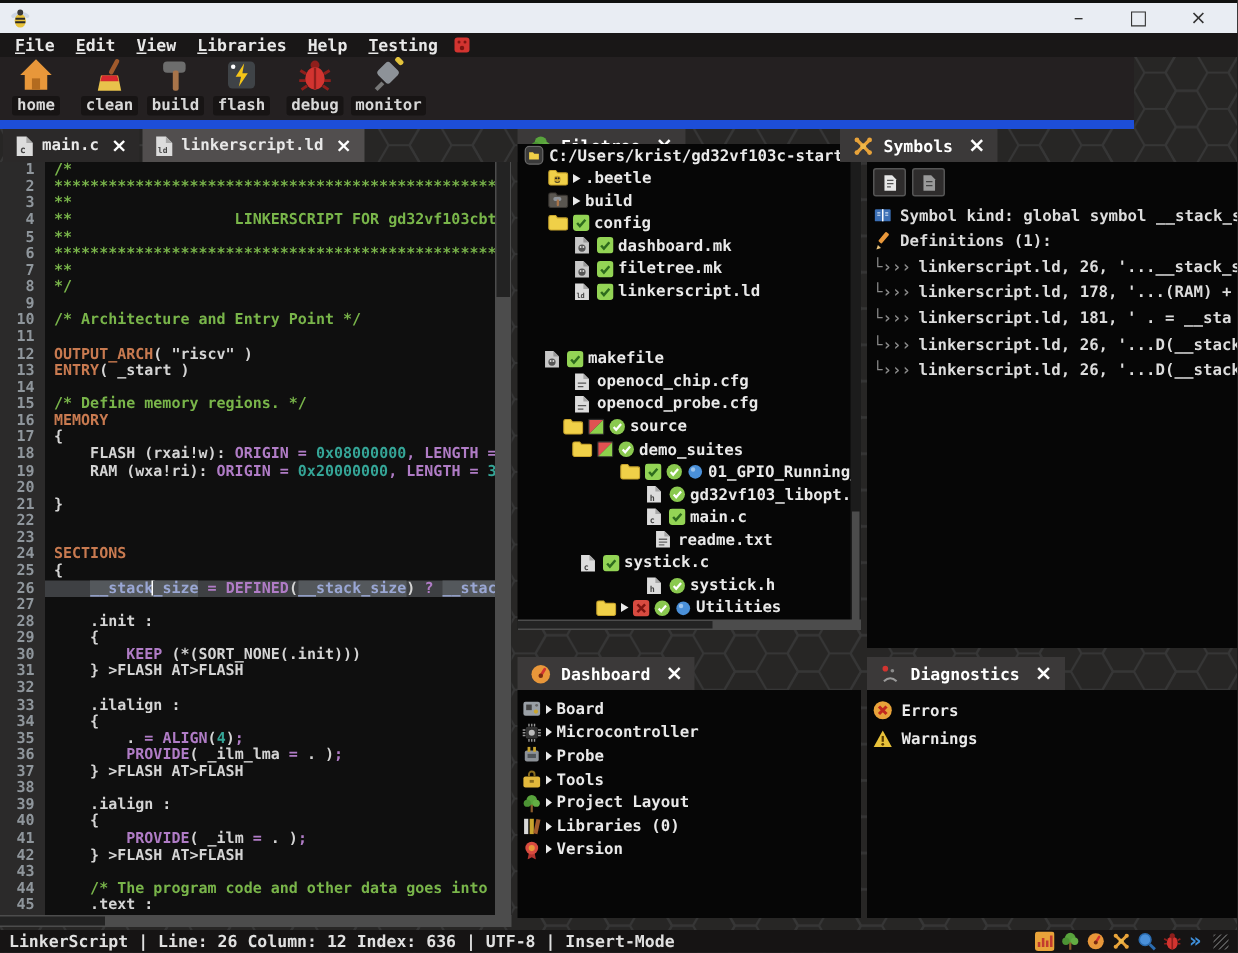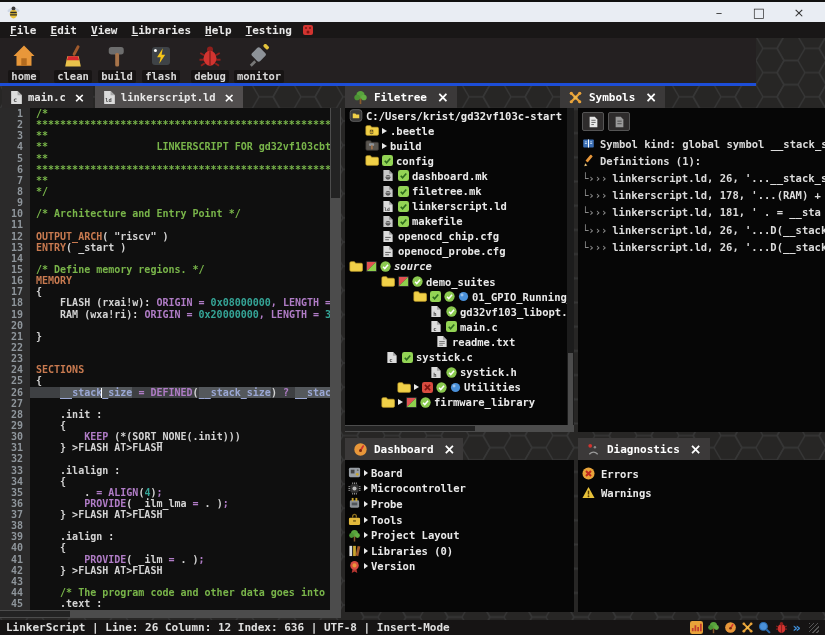--- a/index.html
+++ b/index.html
@@ -24,21 +24,21 @@
 
   
   #menubar{left:0;top:22px;width:825px;height:16px;background:#191717;z-index:5;
     display:flex;align-items:center;gap:2px;padding:0 4px;box-sizing:border-box;}
   .menu-item{color:#e8e8e8;font:700 11px "DejaVu Sans Mono",monospace;padding:0 6px;}
   .menu-item u{text-decoration:underline;}
   #menubar .icon{width:12px;height:12px;margin-left:2px;}
 
   
   #toolbar{left:0;top:38px;width:756px;height:48px;background:#242021;z-index:5;
-    display:flex;align-items:flex-end;padding:0 2px;box-sizing:border-box;border-bottom:3px solid #1d4ed8;}
+    display:flex;align-items:flex-start;padding:0 2px;box-sizing:border-box;border-bottom:6px solid #1d4ed8;}
   .tool-btn{width:44px;display:flex;flex-direction:column;align-items:center;justify-content:center;gap:2px;}
   .tool-btn .icon{width:24px;height:24px;}
   .tool-label{font:700 10.5px "DejaVu Sans Mono",monospace;color:#d8d8d8;background:#171414;
     padding:0 3px;border-radius:2px;line-height:13px;}
   .tool-sep{width:1px;background:#3a3737;margin:2px 2px;}
 
   
   #tabstrip{left:0;top:86px;width:341px;height:22px;z-index:4;display:flex;align-items:flex-end;}
   .tab{height:22px;display:inline-flex;align-items:center;gap:5px;padding:0 8px;
     background:#2b2929;color:#e8e8e8;font:700 10.5px "DejaVu Sans Mono",monospace;
@@ -67,21 +67,21 @@
 
   
   .panel-header{height:22px;z-index:4;display:flex;align-items:flex-end;}
   .panel-tab{height:22px;display:inline-flex;align-items:center;gap:6px;padding:0 8px;
     background:#3b3939;color:#fff;font:700 11px "DejaVu Sans Mono",monospace;}
   .panel-tab .icon{width:15px;height:15px;}
   .panel-tab .close{color:#fff;font-size:14px;font-weight:700;margin-left:4px;font-family:"DejaVu Sans",sans-serif;}
   .panel-body{background:#060606;z-index:4;overflow:hidden;}
 
   
-  #filetree-body{left:345px;top:108px;width:229px;height:324px;}
+  #filetree-body{left:345px;top:96px;width:229px;height:324px;}
   .tree-row{height:15.1px;display:flex;align-items:center;gap:3px;color:#e9e9e9;
     font:700 10.5px "DejaVu Sans Mono",monospace;white-space:nowrap;}
   .tree-row .ficon{width:14px;height:13px;flex:none;}
   .badge{width:11px;height:11px;flex:none;}
   .tri-r{width:0;height:0;border-left:5px solid #e9e9e9;border-top:3.5px solid transparent;
     border-bottom:3.5px solid transparent;display:inline-block;flex:none;}
   #ft-vscroll{position:absolute;right:0;top:0;width:7px;height:324px;background:#1c1c1c;}
   #ft-vthumb{position:absolute;left:1px;bottom:4px;width:5px;height:75px;background:#4c4c4c;}
   #ft-hscroll{position:absolute;left:0;bottom:0;width:229px;height:7px;background:#4c4c4c;}
   #ft-hthumb{position:absolute;left:0;top:1px;width:130px;height:5px;background:#232323;}
@@ -476,21 +476,21 @@
             </svg>
           </span>
           <span class="icon badge">
             <svg viewBox="0 0 12 12">
               <rect width="12" height="12" rx="2.5" fill="#93d455"></rect>
               <path d="M3 6.2 L5 8.4 L9 3.8" stroke="#2e6b1e" stroke-width="1.8" fill="none"></path>
             </svg>
           </span>
           <span>linkerscript.ld</span>
         </div>
-        <div class="tree-row" style="padding-left: 36px;">
+        <div class="tree-row" style="padding-left: 16px; margin-top: 30px;">
           <span class="icon ficon">
             <svg viewBox="0 0 12 14">
               <path d="M1 1 h6 l4 4 v8 h-10 Z" fill="#c8c8c8"></path>
               <path d="M7 1 l4 4 h-4 Z" fill="#989898"></path>
               <circle cx="6" cy="9" r="2.6" fill="#555"></circle>
               <circle cx="5" cy="8.3" r="0.7" fill="#ddd"></circle>
               <circle cx="7" cy="8.3" r="0.7" fill="#ddd"></circle>
             </svg>
           </span>
           <span class="icon badge">
@@ -514,21 +514,21 @@
         <div class="tree-row" style="padding-left: 36px;">
           <span class="icon ficon">
             <svg viewBox="0 0 12 14">
               <path d="M1 1 h6 l4 4 v8 h-10 Z" fill="#dcdcdc"></path>
               <path d="M7 1 l4 4 h-4 Z" fill="#a8a8a8"></path>
               <path d="M3 8 h6 M3 10.5 h4" stroke="#555" stroke-width="1"></path>
             </svg>
           </span>
           <span>openocd_probe.cfg</span>
         </div>
-        <div class="tree-row" style="padding-left: 4px; font-style: italic;">
+        <div class="tree-row" style="padding-left: 30px;">
           <span class="icon ficon">
             <svg viewBox="0 0 16 14">
               <path d="M1 3 a1.5 1.5 0 0 1 1.5 -1.5 H6.2 l1.4 1.8 H14 a1.4 1.4 0 0 1 1.4 1.4 V11 a1.5 1.5 0 0 1 -1.5 1.5 H2.5 A1.5 1.5 0 0 1 1 11 Z" fill="#f0d048" stroke="#c9a52d" stroke-width="0.8"></path>
             </svg>
           </span>
           <span class="icon badge">
             <svg viewBox="0 0 12 12">
               <rect width="12" height="12" rx="1.5" fill="#2a2a2a"></rect>
               <path d="M1 1 H11 L1 11 Z" fill="#e05252"></path>
               <path d="M11 1 V11 H1 Z" fill="#8ed04c"></path>

